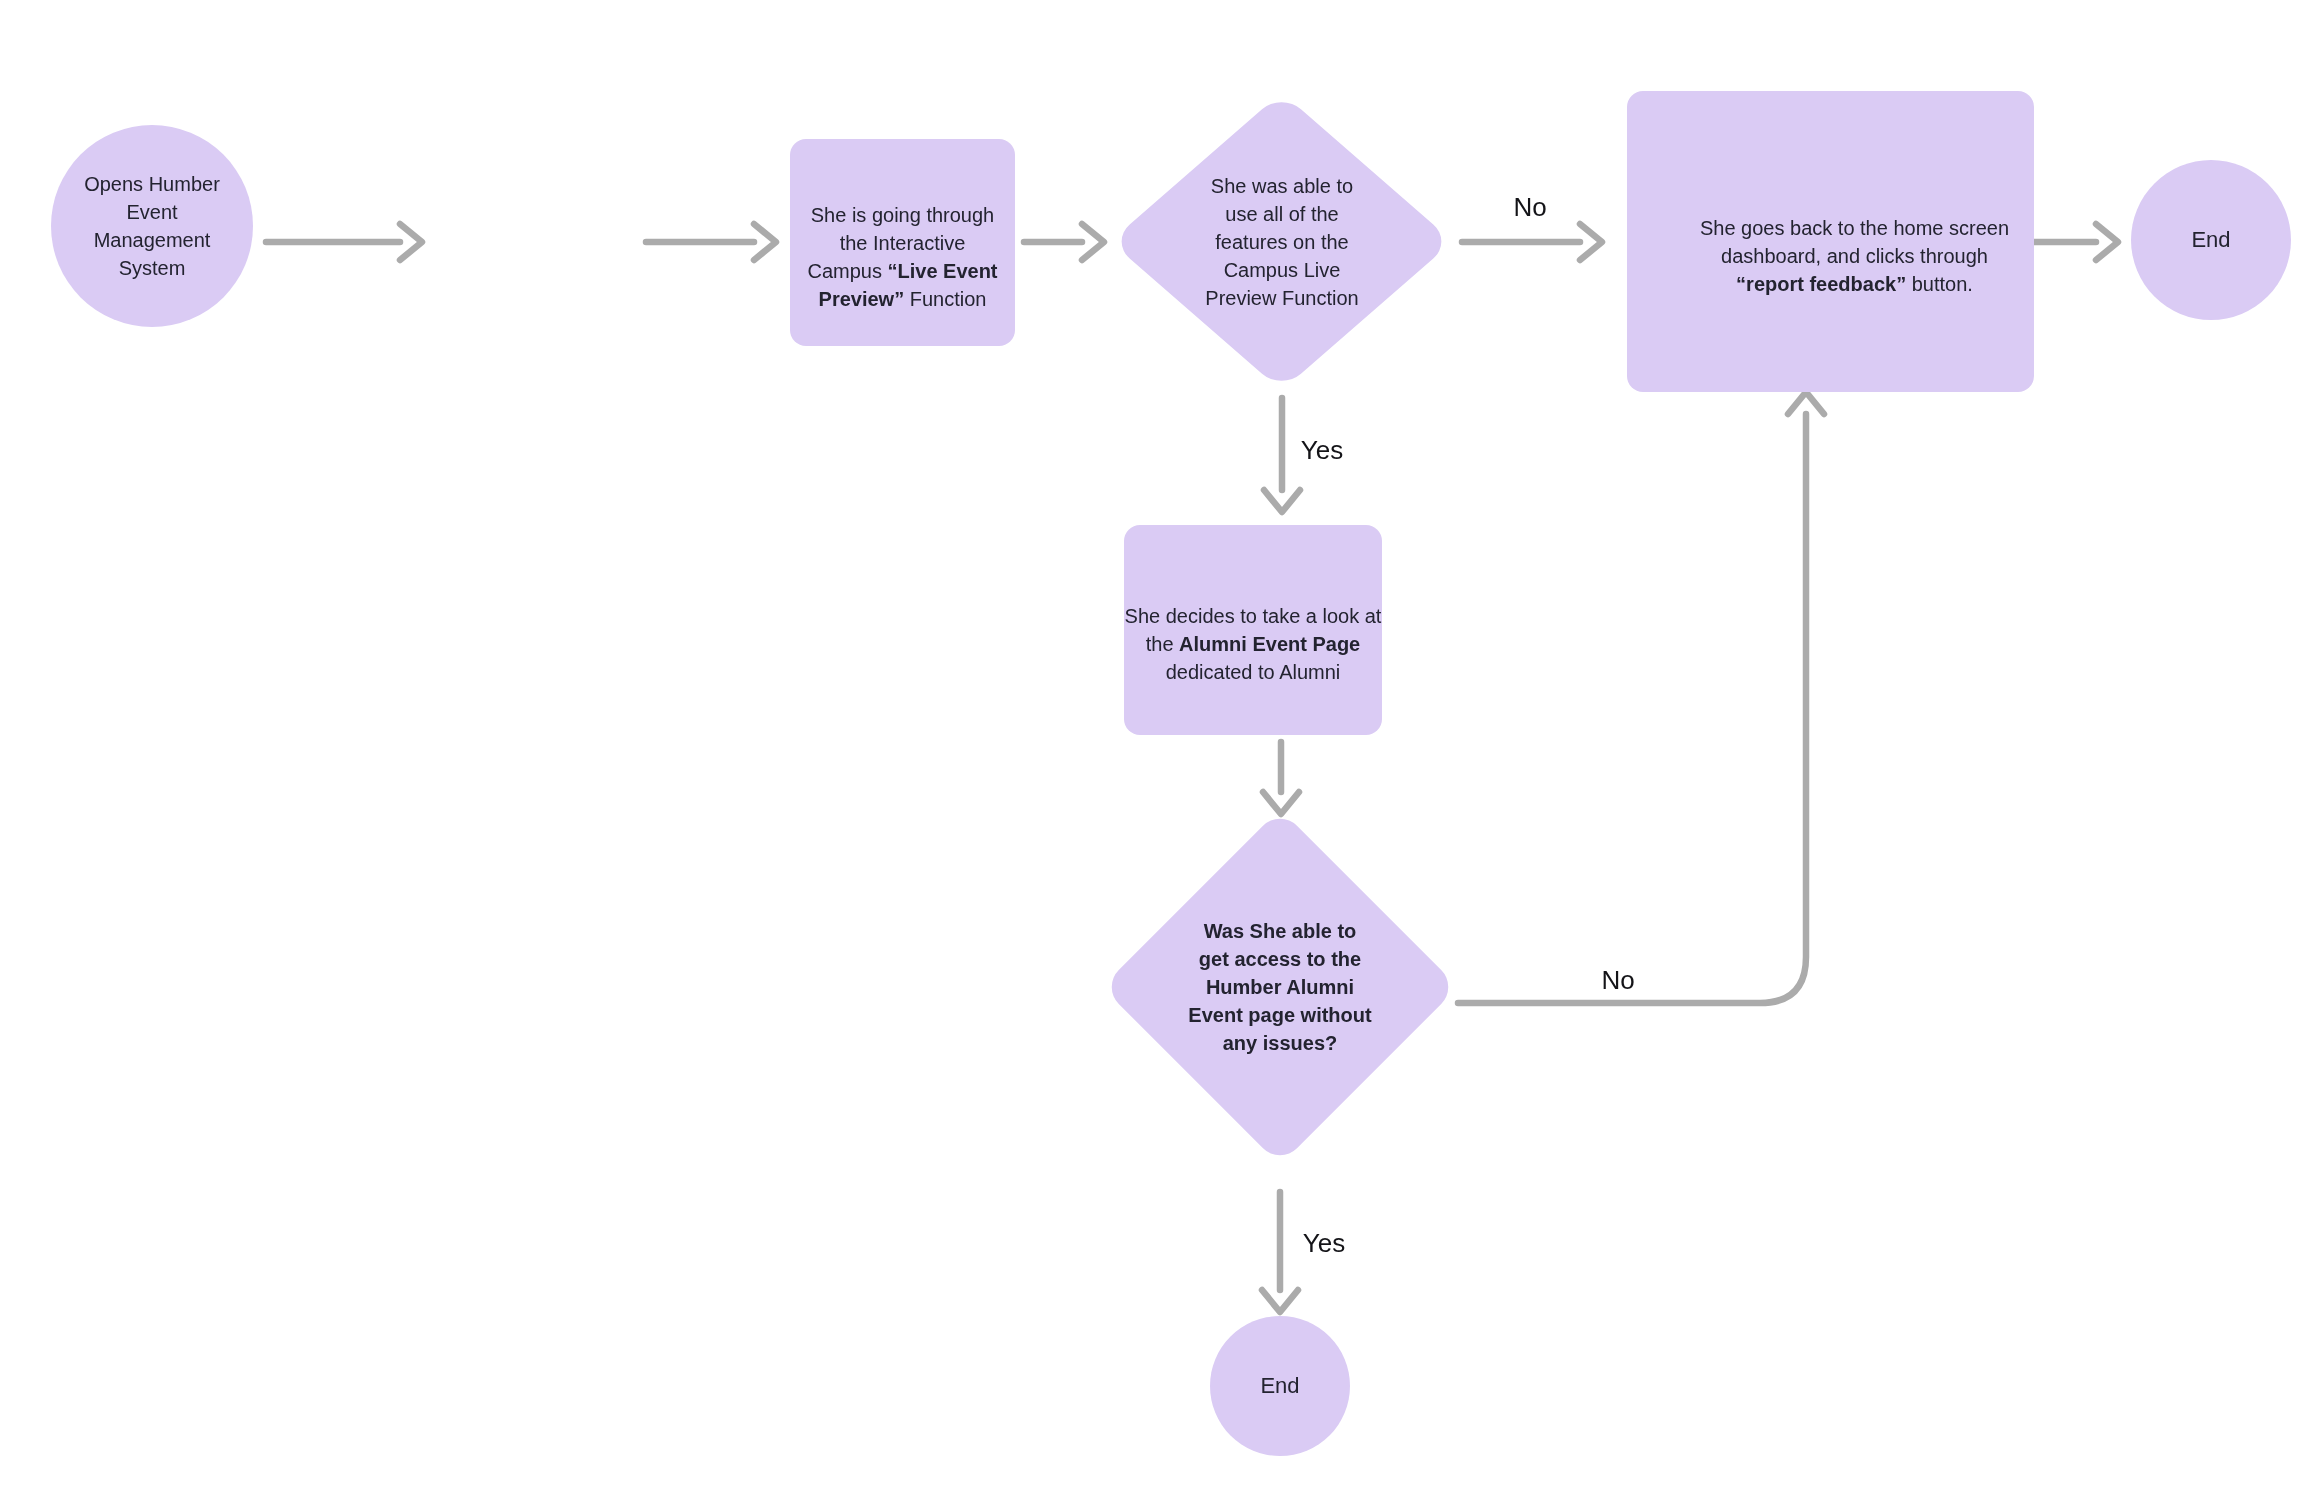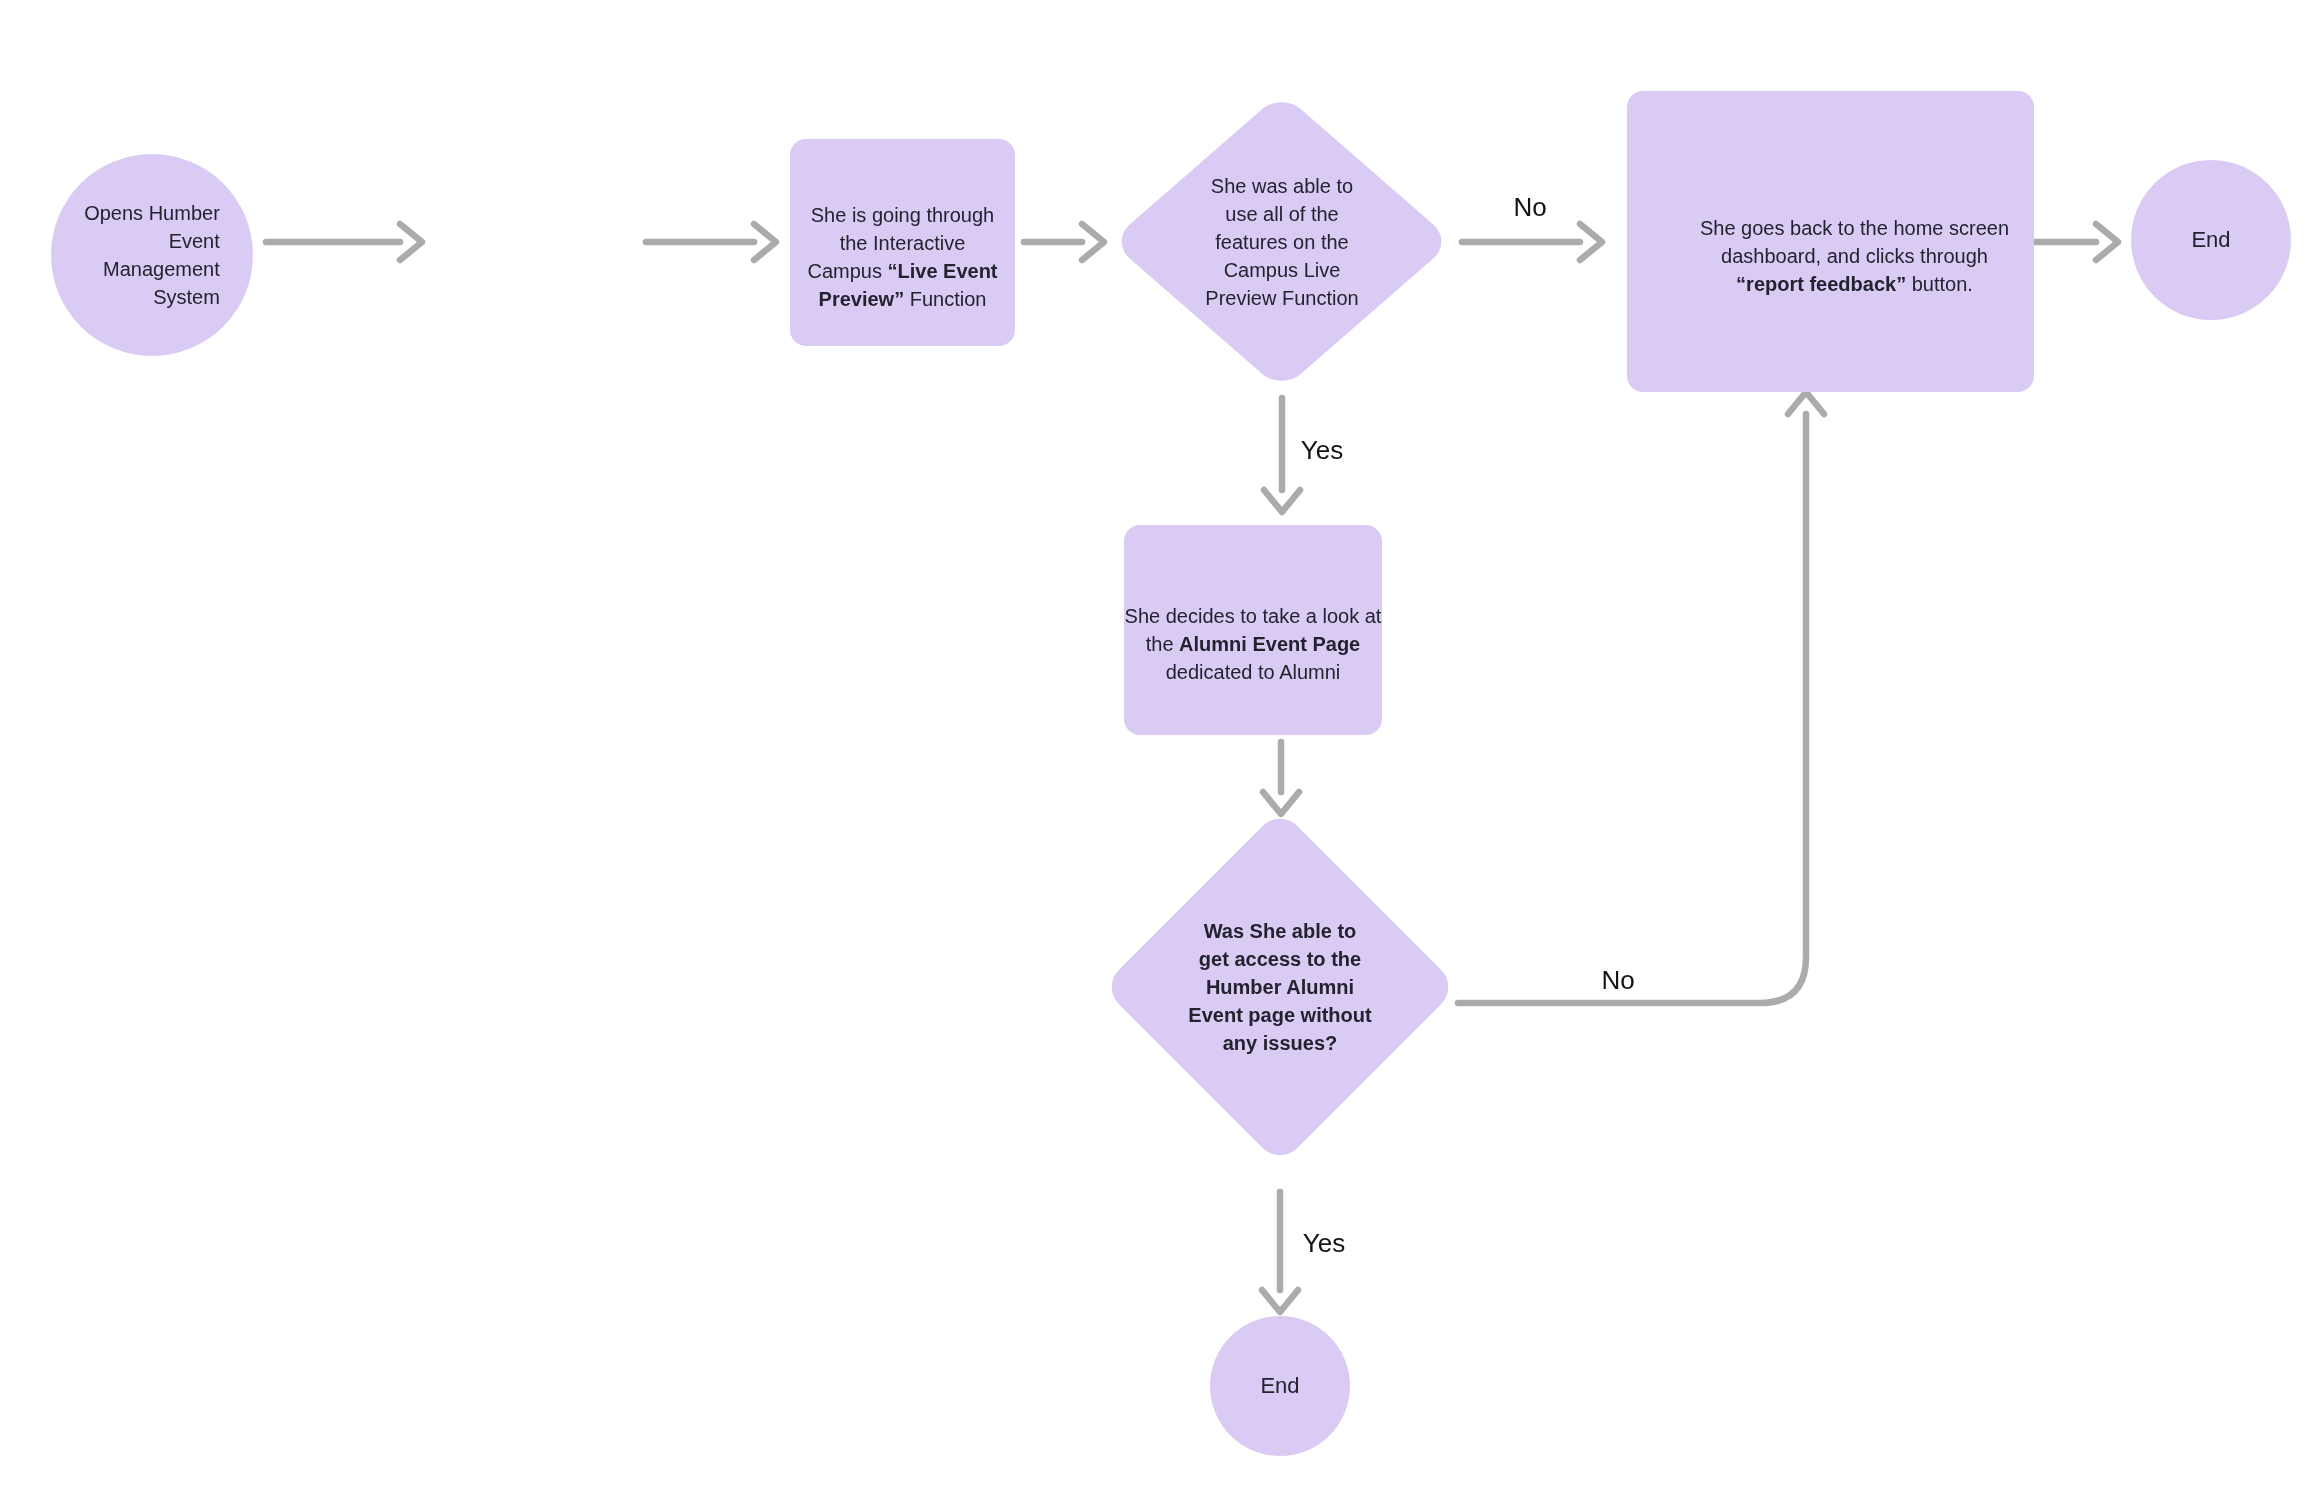--- a/index.html
+++ b/index.html
@@ -45,21 +45,21 @@
       <path d="M1024 242 H1082" marker-end="url(#chev)"></path>
       <path d="M1462 242 H1580" marker-end="url(#chev)"></path>
       <path d="M1998 242 H2096" marker-end="url(#chev)"></path>
       <path d="M1282 398 V490" marker-end="url(#chev)"></path>
       <path d="M1281 742 V792" marker-end="url(#chev)"></path>
       <path d="M1458 1003 H1760 Q1806 1003 1806 957 V414" marker-end="url(#chev)"></path>
       <path d="M1280 1192 V1290" marker-end="url(#chev)"></path>
     </g>
   </svg>
 
-  <div class="node circle" style="left:51px;top:154px;width:202px;height:202px;text-align:right;">
+  <div class="node circle" style="left:51px;top:125px;width:202px;height:202px;">
     <span>Opens Humber
 Event
 Management
 System</span>
   </div>
 
 
   <div class="node rect" style="left:790px;top:139px;width:225px;height:207px;">
     <div>
       <span>She is going through

